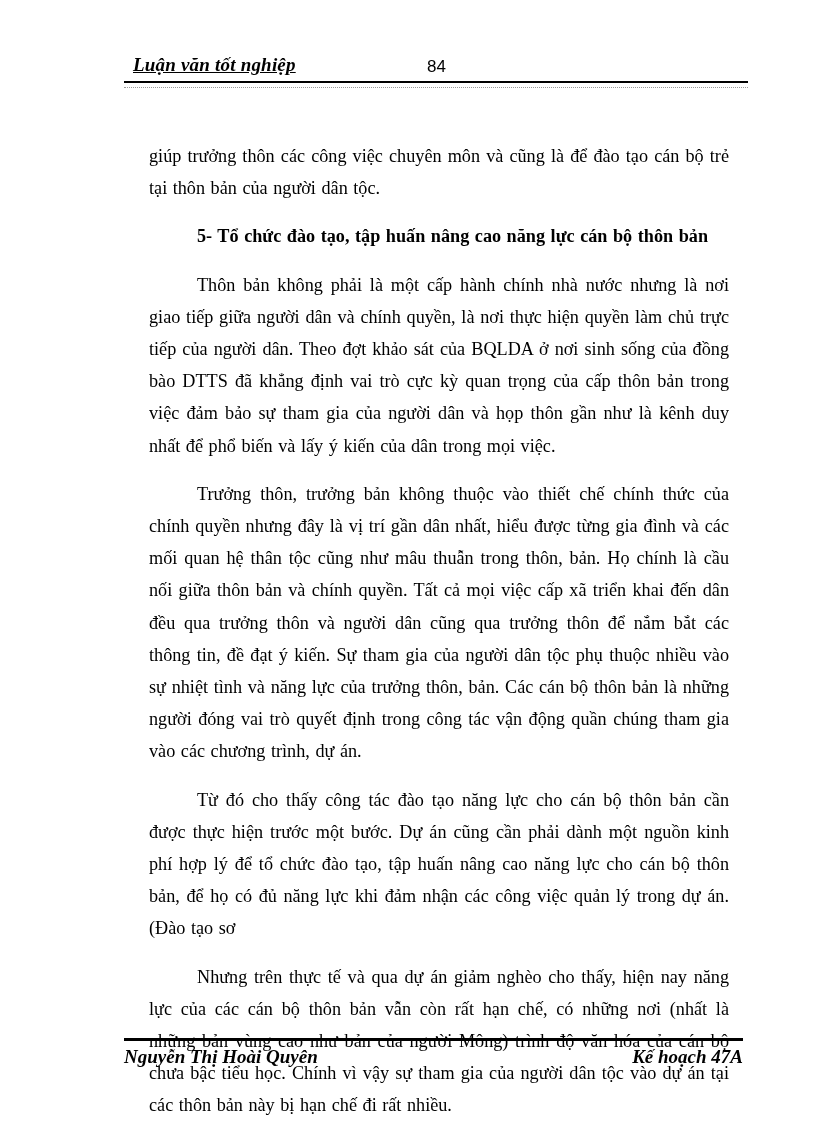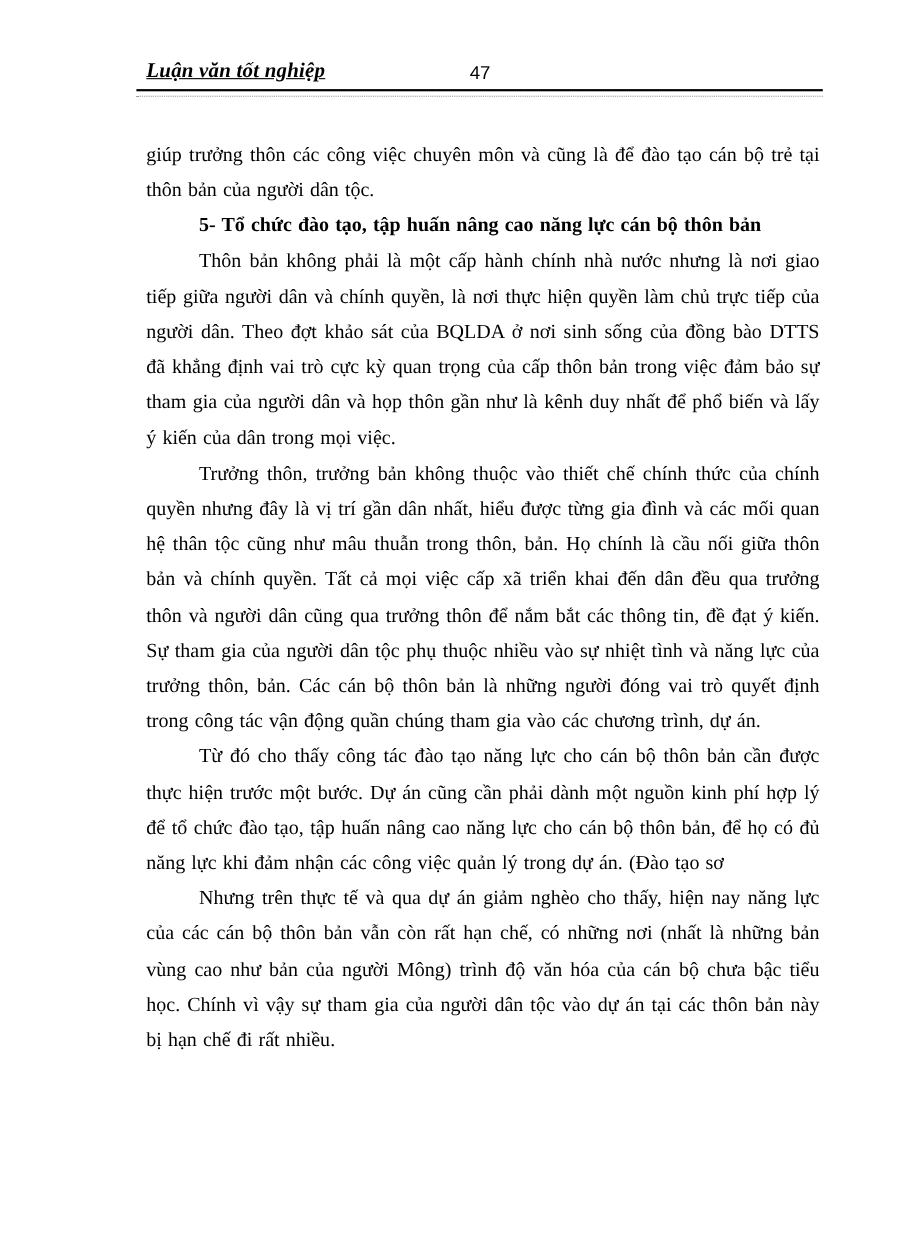--- a/index.html
+++ b/index.html
@@ -23,21 +23,21 @@
     font-family: "Liberation Sans", "DejaVu Sans", sans-serif;
     font-size: 17px; font-weight: normal; font-style: normal;
   }
   .rule { position: absolute; left: 124px; right: 68px; height: 0; }
   .rule.solid  { top: 81px; border-top: 2px solid #000000; }
   .rule.dotted { top: 87px; border-top: 1px dotted #9a9a9a; }
 
   
   .content { position: absolute; left: 133px; right: 71px; top: 124px; }
   .para {
-    margin: 0;
+    margin: 16px;
     font-size: 18.2px;
     line-height: 32.2px;
     text-align: justify;
     text-indent: 48px;
     word-spacing: 1px;
   }
   .para.no-indent { text-indent: 0; }
   .para.heading { font-weight: bold; text-align: left; }
 
   
@@ -49,28 +49,32 @@
   }
   .footer span { font-size: 19px; font-weight: bold; font-style: italic; }
 </style>
 </head>
 <body>
 
 <div class="page">
 
   <div class="header">
     <span class="header-title">Luận văn tốt nghiệp</span>
-    <span class="header-page-number">47</span>
+    <span class="header-page-number">84</span>
   </div>
   <div class="rule solid"></div>
   <div class="rule dotted"></div>
 
   <main class="content">
     <p class="para no-indent">giúp trưởng thôn các công việc chuyên môn và cũng là để đào tạo cán bộ trẻ tại thôn bản của người dân tộc.</p>
     <p class="para heading">5- Tổ chức đào tạo, tập huấn nâng cao năng lực cán bộ thôn bản</p>
     <p class="para">Thôn bản không phải là một cấp hành chính nhà nước nhưng là nơi giao tiếp giữa người dân và chính quyền, là nơi thực hiện quyền làm chủ trực tiếp của người dân. Theo đợt khảo sát của BQLDA ở nơi sinh sống của đồng bào DTTS đã khẳng định vai trò cực kỳ quan trọng của cấp thôn bản trong việc đảm bảo sự tham gia của người dân và họp thôn gần như là kênh duy nhất để phổ biến và lấy ý kiến của dân trong mọi việc.</p>
     <p class="para">Trưởng thôn, trưởng bản không thuộc vào thiết chế chính thức của chính quyền nhưng đây là vị trí gần dân nhất, hiểu được từng gia đình và các mối quan hệ thân tộc cũng như mâu thuẫn trong thôn, bản. Họ chính là cầu nối giữa thôn bản và chính quyền. Tất cả mọi việc cấp xã triển khai đến dân đều qua trưởng thôn và người dân cũng qua trưởng thôn để nắm bắt các thông tin, đề đạt ý kiến. Sự tham gia của người dân tộc phụ thuộc nhiều vào sự nhiệt tình và năng lực của trưởng thôn, bản. Các cán bộ thôn bản là những người đóng vai trò quyết định trong công tác vận động quần chúng tham gia vào các chương trình, dự án.</p>
     <p class="para">Từ đó cho thấy công tác đào tạo năng lực cho cán bộ thôn bản cần được thực hiện trước một bước. Dự án cũng cần phải dành một nguồn kinh phí hợp lý để tổ chức đào tạo, tập huấn nâng cao năng lực cho cán bộ thôn bản, để họ có đủ năng lực khi đảm nhận các công việc quản lý trong dự án. (Đào tạo sơ</p>
     <p class="para">Nhưng trên thực tế và qua dự án giảm nghèo cho thấy, hiện nay năng lực của các cán bộ thôn bản vẫn còn rất hạn chế, có những nơi (nhất là những bản vùng cao như bản của người Mông) trình độ văn hóa của cán bộ chưa bậc tiểu học. Chính vì vậy sự tham gia của người dân tộc vào dự án tại các thôn bản này bị hạn chế đi rất nhiều.</p>
   </main>
 
+  <footer class="footer">
+    <span>Nguyễn Thị Hoài Quyên</span>
+    <span>Kế hoạch 47A</span>
+  </footer>
 
 </div>
 
 </body></html>

